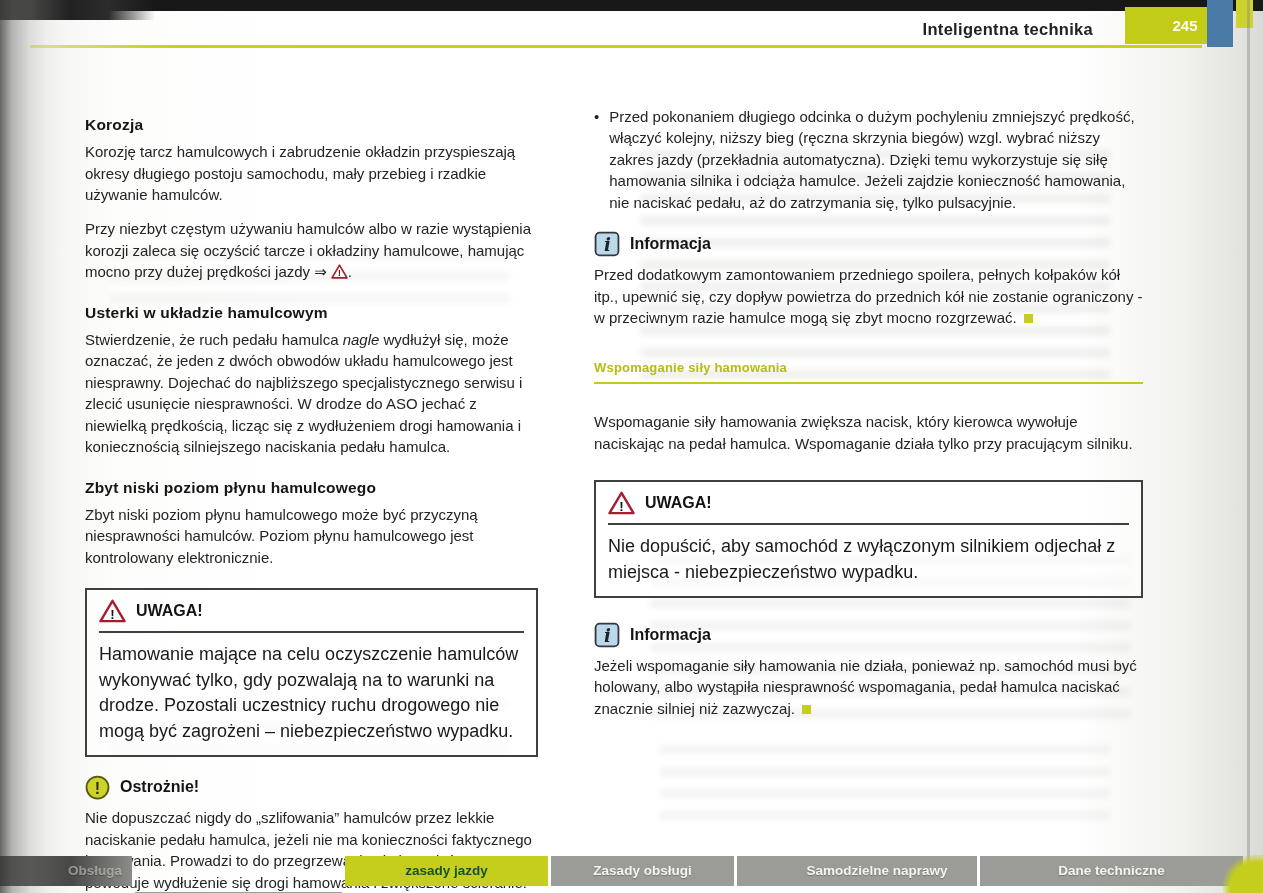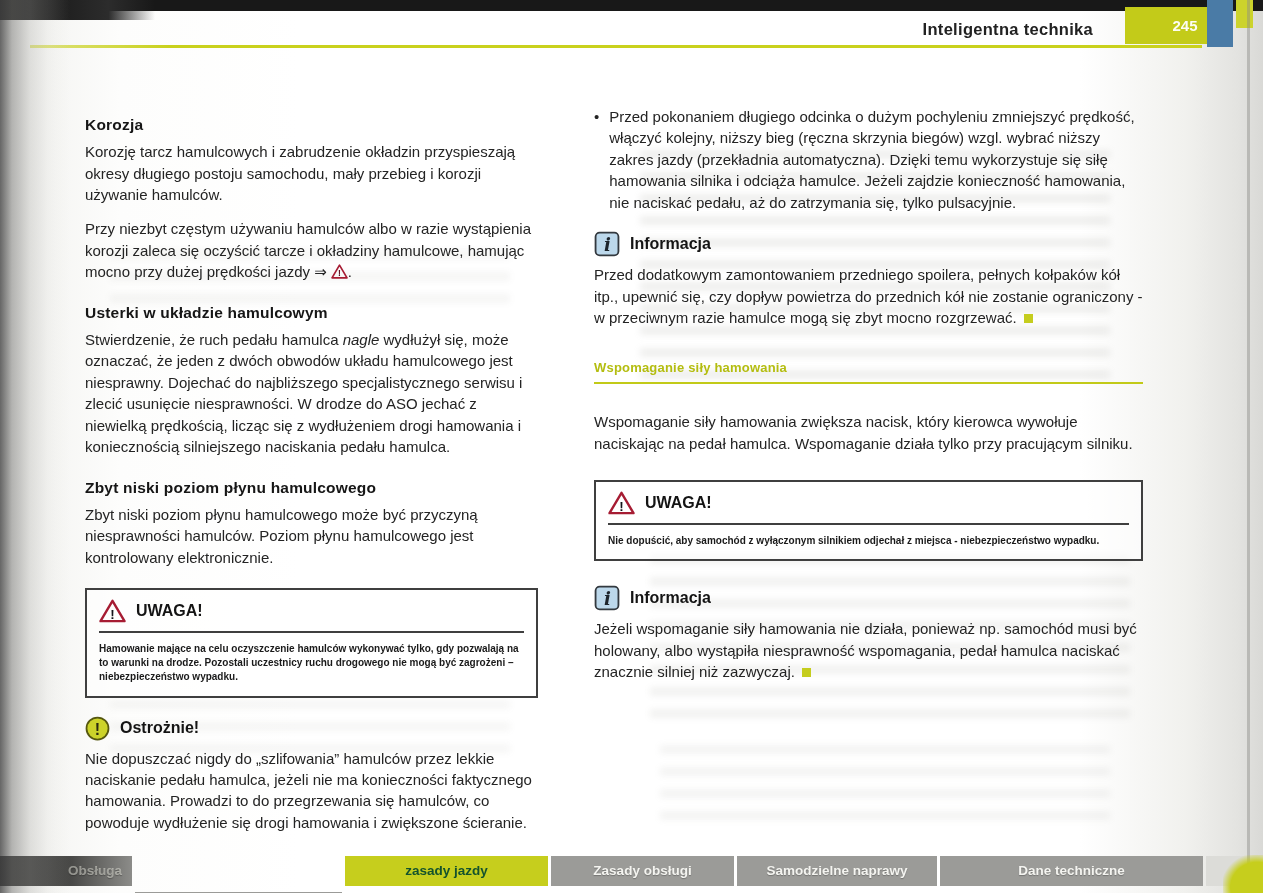--- a/index.html
+++ b/index.html
@@ -42,38 +42,38 @@
   h3:first-child { margin-top:8px; }
   .green-h { font-size:13px; font-weight:bold; color:#b4bd10; border-bottom:2px solid #c2ca18;
              padding-bottom:5px; margin:30px 0 27px; letter-spacing:.2px; }
   .lead { font-size:17.5px; font-style:italic; color:#1c1c1c; line-height:1.4; margin:0 0 18px; }
   .em { font-style:italic; }
   
   .warnbox { border:2px solid #3f3f3f; padding:9px 12px 11px; margin:20px 0 18px;
              background:rgba(255,255,255,.55); }
   .warn-head { display:flex; align-items:center; gap:10px; font-size:16px; font-weight:bold;
                border-bottom:2px solid #3f3f3f; padding-bottom:8px; margin-bottom:9px; color:#141414; }
-  .warn-body { font-weight:bold; font-size:10px; line-height:1.42; color:#1a1a1a; }
+  .warn-body { font-weight:normal; font-size:18px; line-height:1.42; color:#1a1a1a; }
   .note-head { display:flex; align-items:center; gap:10px; font-size:16px; font-weight:bold;
                margin:18px 0 7px; color:#141414; }
   .icon-svg { flex:0 0 auto; display:block; }
   .tri-inline { display:inline-block; vertical-align:-2px; margin-left:4px; }
   .sq-end { display:inline-block; width:9px; height:9px; background:#c5cd1e; margin-left:7px; }
   .bullet-p { display:flex; gap:10px; }
   .bullet-glyph { flex:0 0 auto; font-size:15px; }
   
   .footer { position:absolute; left:0; bottom:7px; height:30px; width:1263px; display:flex; }
   .tab { height:30px; line-height:30px; text-align:center; font-size:13.5px; font-weight:bold;
          color:#f4f4f0; background:#9b9b98; margin-right:3px; text-shadow:0 1px 1px rgba(0,0,0,.25);
          white-space:nowrap; overflow:hidden; }
   .tab-shadow { background:linear-gradient(to right,#1f1f1f 0,#4a4a48 55%,#8c8c89 100%);
                 color:rgba(235,235,225,.5); text-align:right; padding-right:10px; box-sizing:border-box; }
   .tab-active { background:#c6ce1d; color:#14532d; text-shadow:none; }
   .tab-fill { flex:1; background:#dcdcd8; margin-right:0; }
-  .t1{width:132px;} .t2{width:207px;margin-top:36px;} .t3{width:203px;} .t4{width:183px;} .t5{width:200px;} .t6{width:263px;}
+  .t1{width:132px;} .t2{width:207px;margin-top:36px;} .t3{width:203px;} .t4{width:183px;} .t5{width:200px;padding-left:40px;} .t6{width:263px;}
 </style>
 </head>
 <body>
 
 <div class="stage">
 
   <div class="top-bar"></div>
   <div class="top-bar-l"></div>
   <div class="ghost" style="left:640px; top:150px; width:470px; height:240px;"></div>
   <div class="ghost" style="left:650px; top:555px; width:480px; height:170px; opacity:.42;"></div>
@@ -82,21 +82,21 @@
   <div class="ghost" style="left:110px; top:700px; width:400px; height:60px; opacity:.28;"></div>
 
   <div class="hdr-title">Inteligentna technika</div>
   <div class="hdr-rule"></div>
   <div class="pagenum">245</div>
   <div class="bluetab"></div>
   <div class="yellowtab"></div>
 
   <div class="col col-left">
     <h3>Korozja</h3>
-    <p>Korozję tarcz hamulcowych i zabrudzenie okładzin przyspieszają okresy długiego postoju samochodu, mały przebieg i korozji używanie hamulców.</p>
+    <p>Korozję tarcz hamulcowych i zabrudzenie okładzin przyspieszają okresy długiego postoju samochodu, mały przebieg i rzadkie używanie hamulców.</p>
     <p><span>Przy niezbyt częstym używaniu hamulców albo w razie wystąpienia korozji zaleca się oczyścić tarcze i okładziny hamulcowe, hamując mocno przy dużej prędkości jazdy ⇒</span><svg class="tri-inline" width="17" height="15" viewBox="0 0 100 90">
           <path d="M50 7 L95 83 L5 83 Z" fill="none" stroke="#a61c33" stroke-width="10" stroke-linejoin="round"></path>
           <text x="50" y="74" font-size="52" text-anchor="middle" fill="#5c1020" font-weight="bold">!</text>
         </svg><span>.</span></p>
 
     <h3>Usterki w układzie hamulcowym</h3>
     <p><span>Stwierdzenie, że ruch pedału hamulca </span><span class="em">nagle</span><span> wydłużył się, może oznaczać, że jeden z dwóch obwodów układu hamulcowego jest niesprawny. Dojechać do najbliższego specjalistycznego serwisu i zlecić usunięcie niesprawności. W drodze do ASO jechać z niewielką prędkością, licząc się z wydłużeniem drogi hamowania i koniecznością silniejszego naciskania pedału hamulca.</span></p>
 
     <h3>Zbyt niski poziom płynu hamulcowego</h3>
     <p>Zbyt niski poziom płynu hamulcowego może być przyczyną niesprawności hamulców. Poziom płynu hamulcowego jest kontrolowany elektronicznie.</p>

